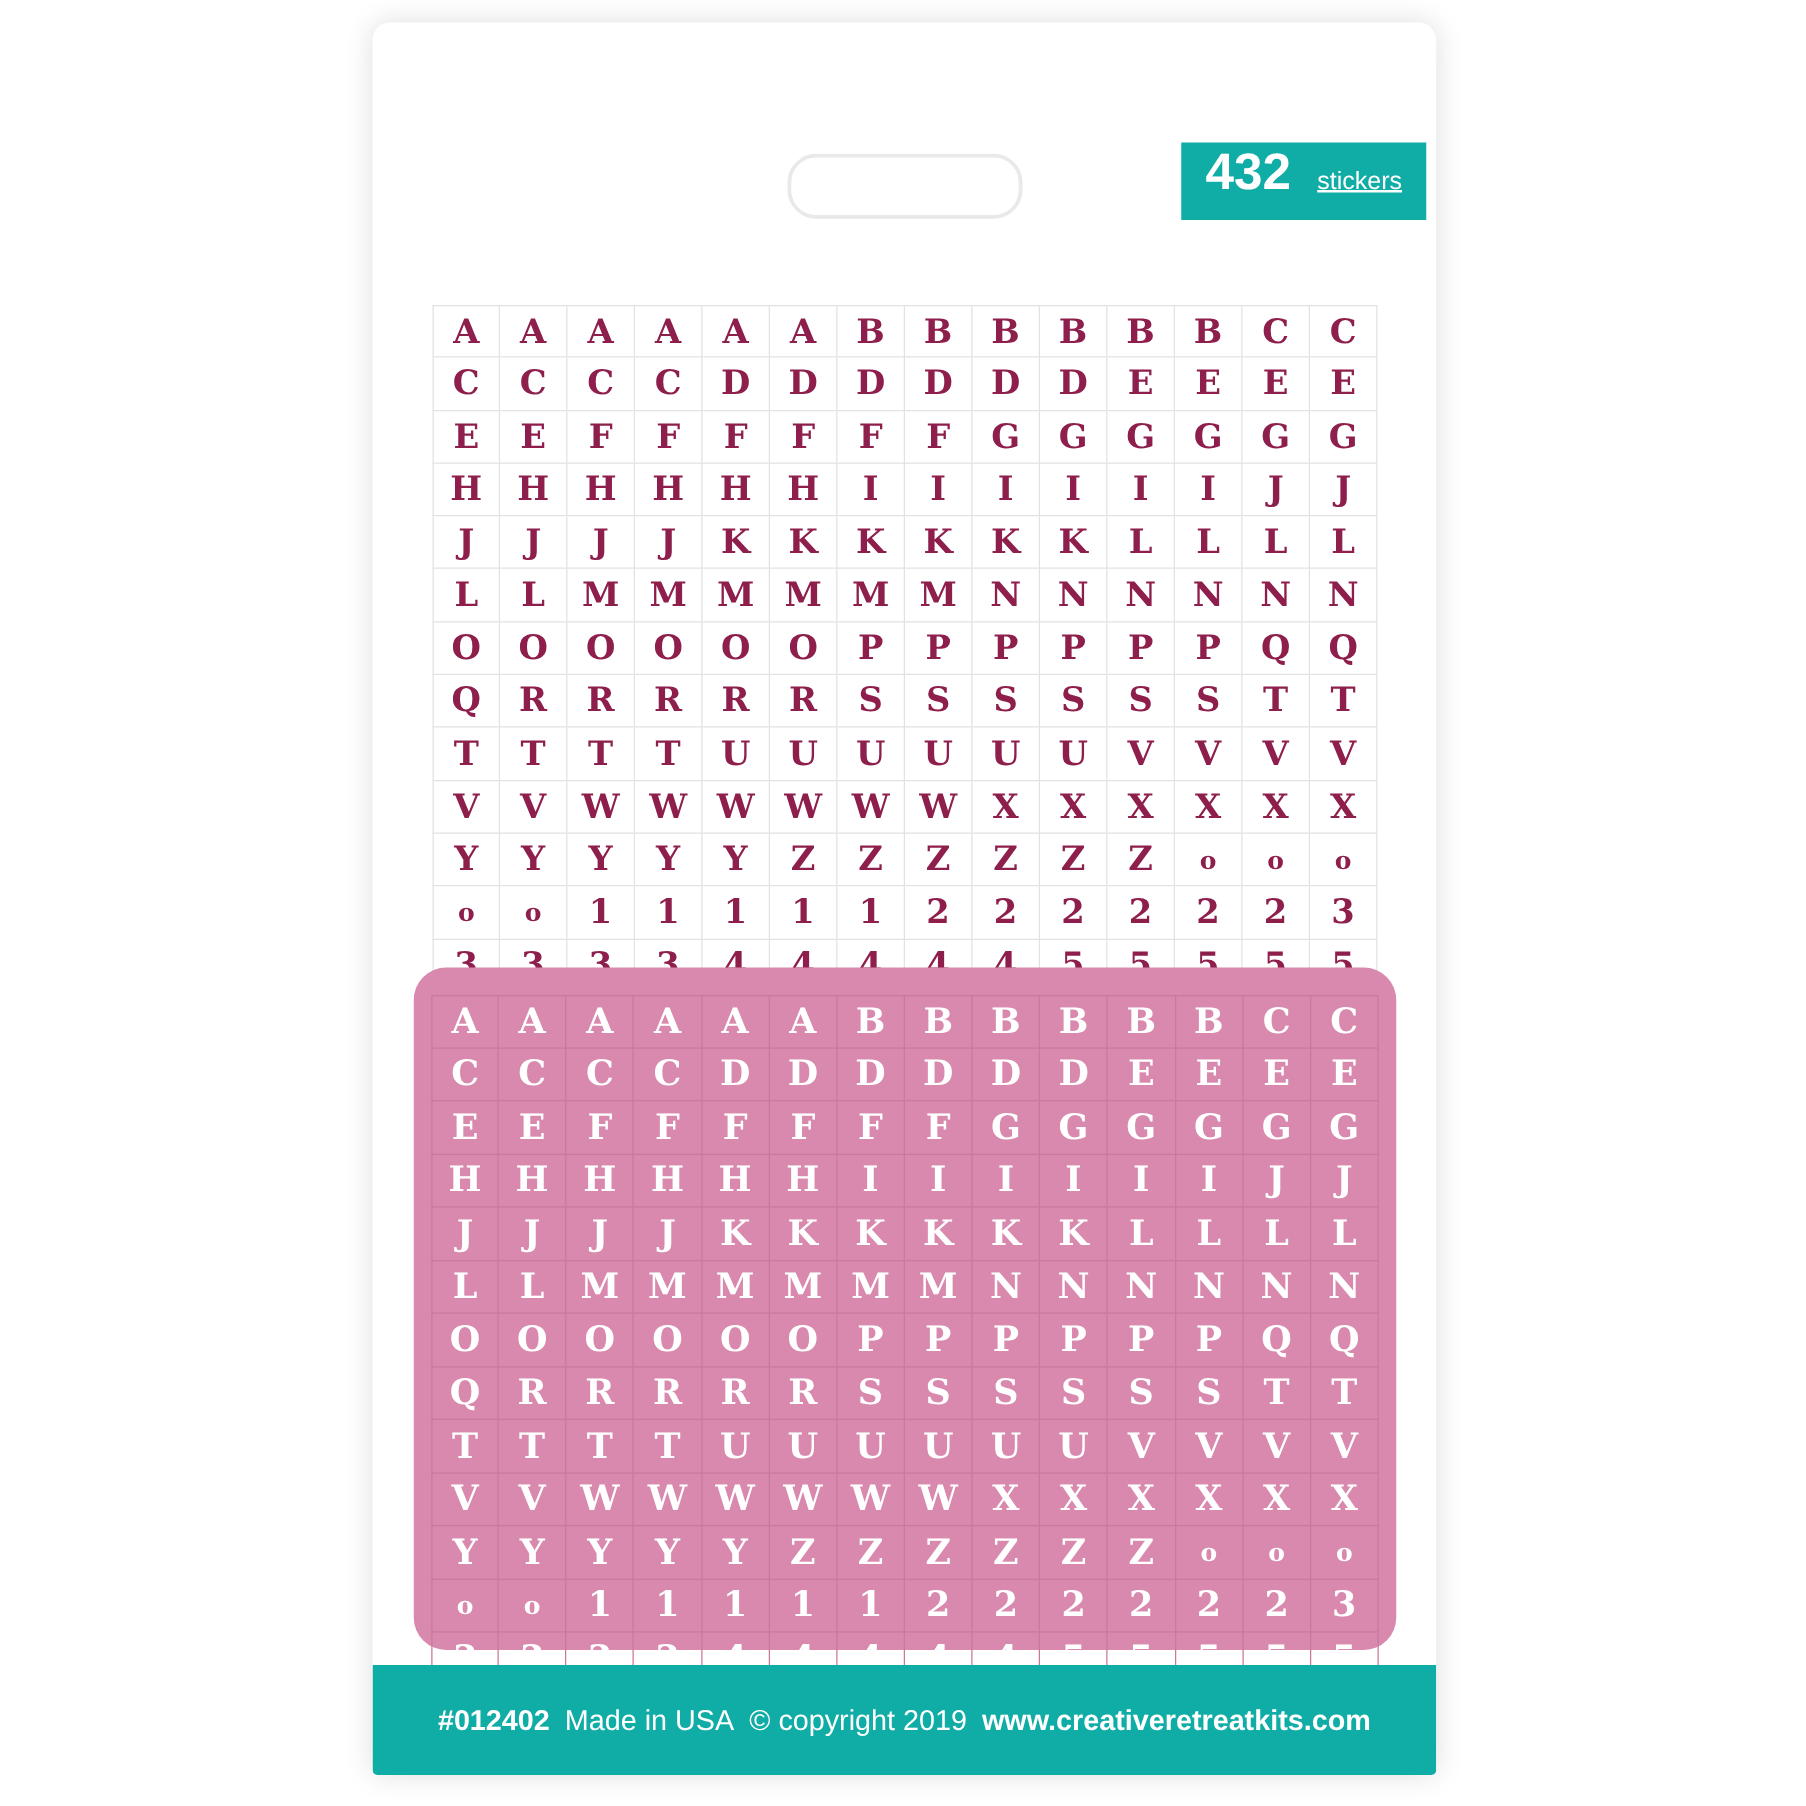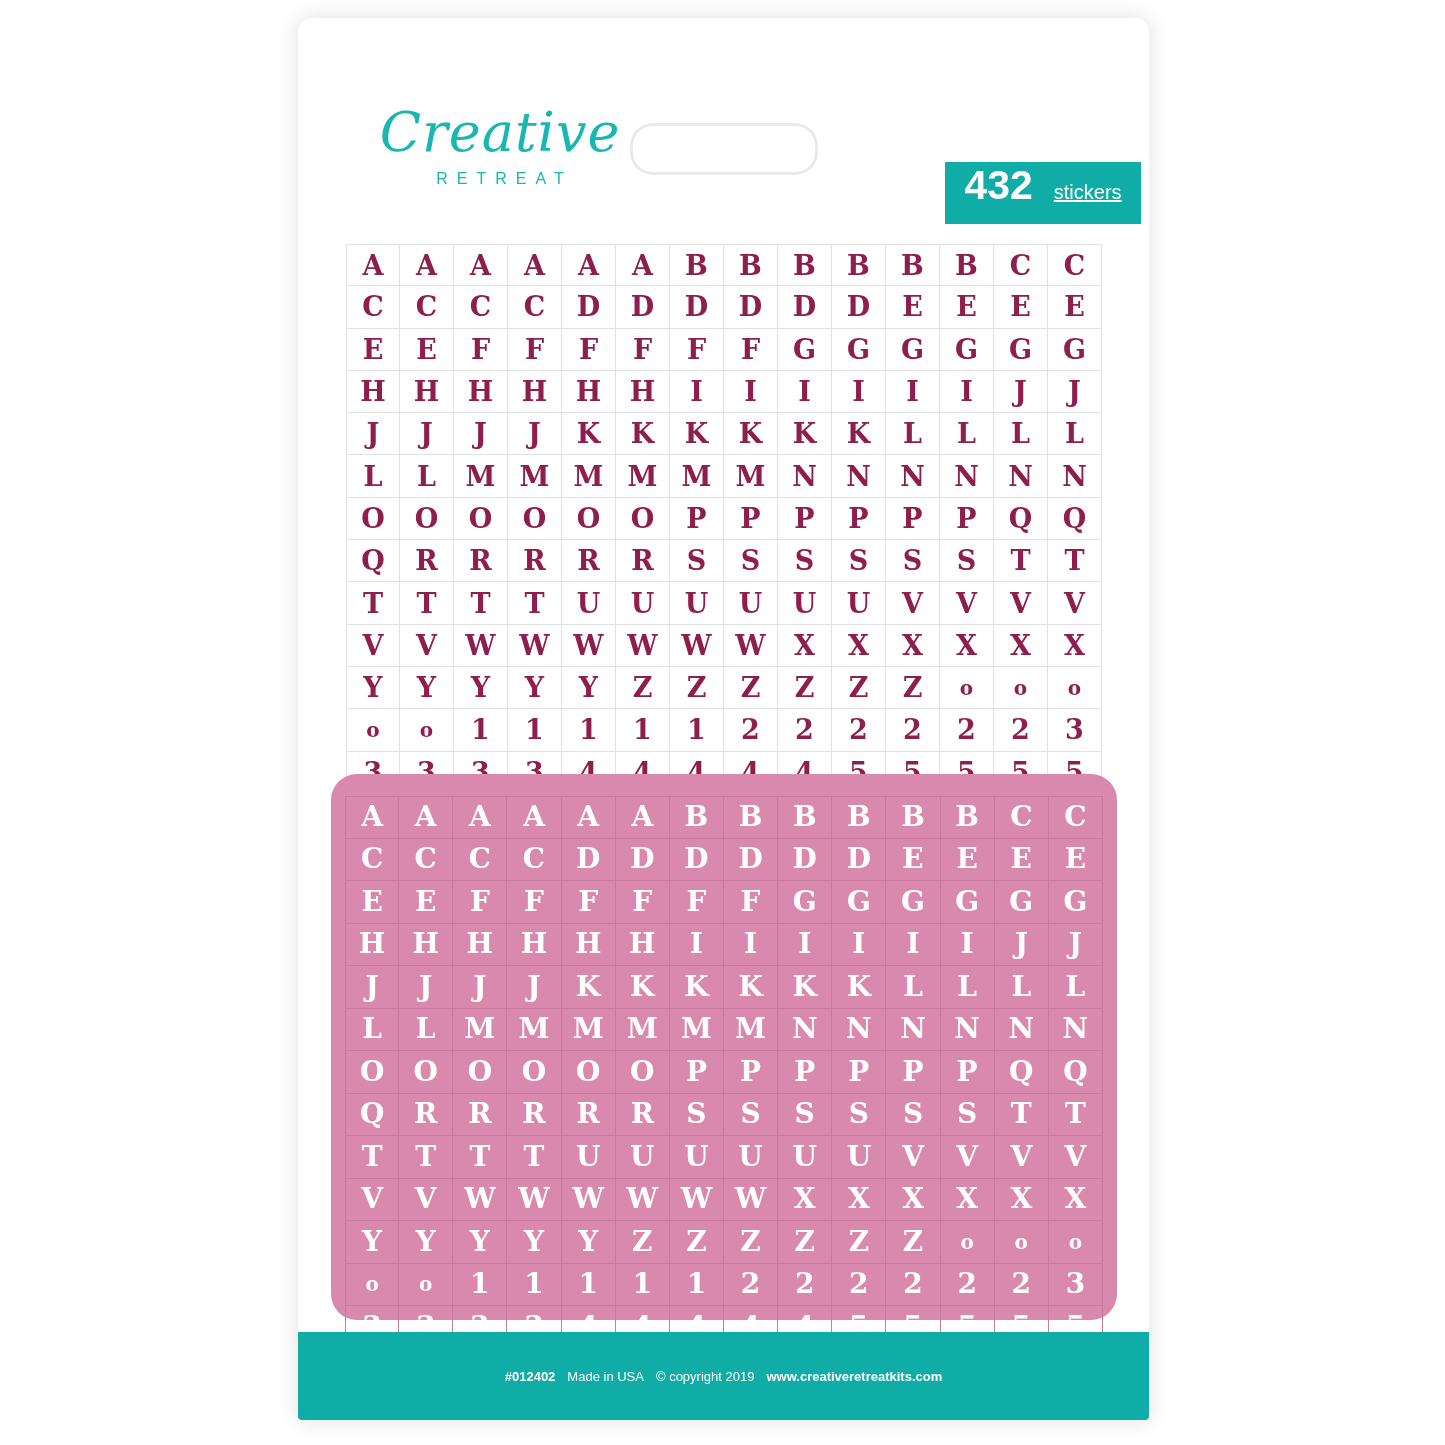--- a/index.html
+++ b/index.html
@@ -78,21 +78,20 @@
     right: 8px;
     top: 96px;
     width: 196px;
     height: 62px;
     background: #10aca6;
     display: flex;
     align-items: baseline;
     justify-content: center;
     gap: 21px;
     color: #ffffff;
-    margin-top: 48px;
   }
   .count-num {
     font-size: 41px;
     font-weight: bold;
     letter-spacing: 0px;
   }
   .count-word {
     font-size: 20px;
     text-decoration: underline;
   }
@@ -167,38 +166,34 @@
     left: 0;
     bottom: 0;
     width: 851px;
     height: 88px;
     background: #10aca6;
     display: flex;
     align-items: center;
     justify-content: center;
     gap: 12px;
     color: #ffffff;
-    font-size: 13px;
+    font-size: 23px;
   }
   .footer .sku { font-weight: bold; }
   .footer .made { font-weight: normal; }
   .footer .copy { font-weight: normal; }
   .footer .url { font-weight: bold; }
 </style>
 </head>
 <body>
 
 <div class="stage">
   <div class="package">
 
     <div class="header">
-      <div class="brand">
-        <div class="brand-main">Creative</div>
-        <div class="brand-sub">RETREAT</div>
-      </div>
       <div class="hang-hole"></div>
       <div class="count-badge">
         <span class="count-num">432</span>
         <span class="count-word">stickers</span>
       </div>
     </div>
 
     <div class="sheet sheet-white">
       <div class="grid" id="grid-white">
           <div class="cell">A</div>

